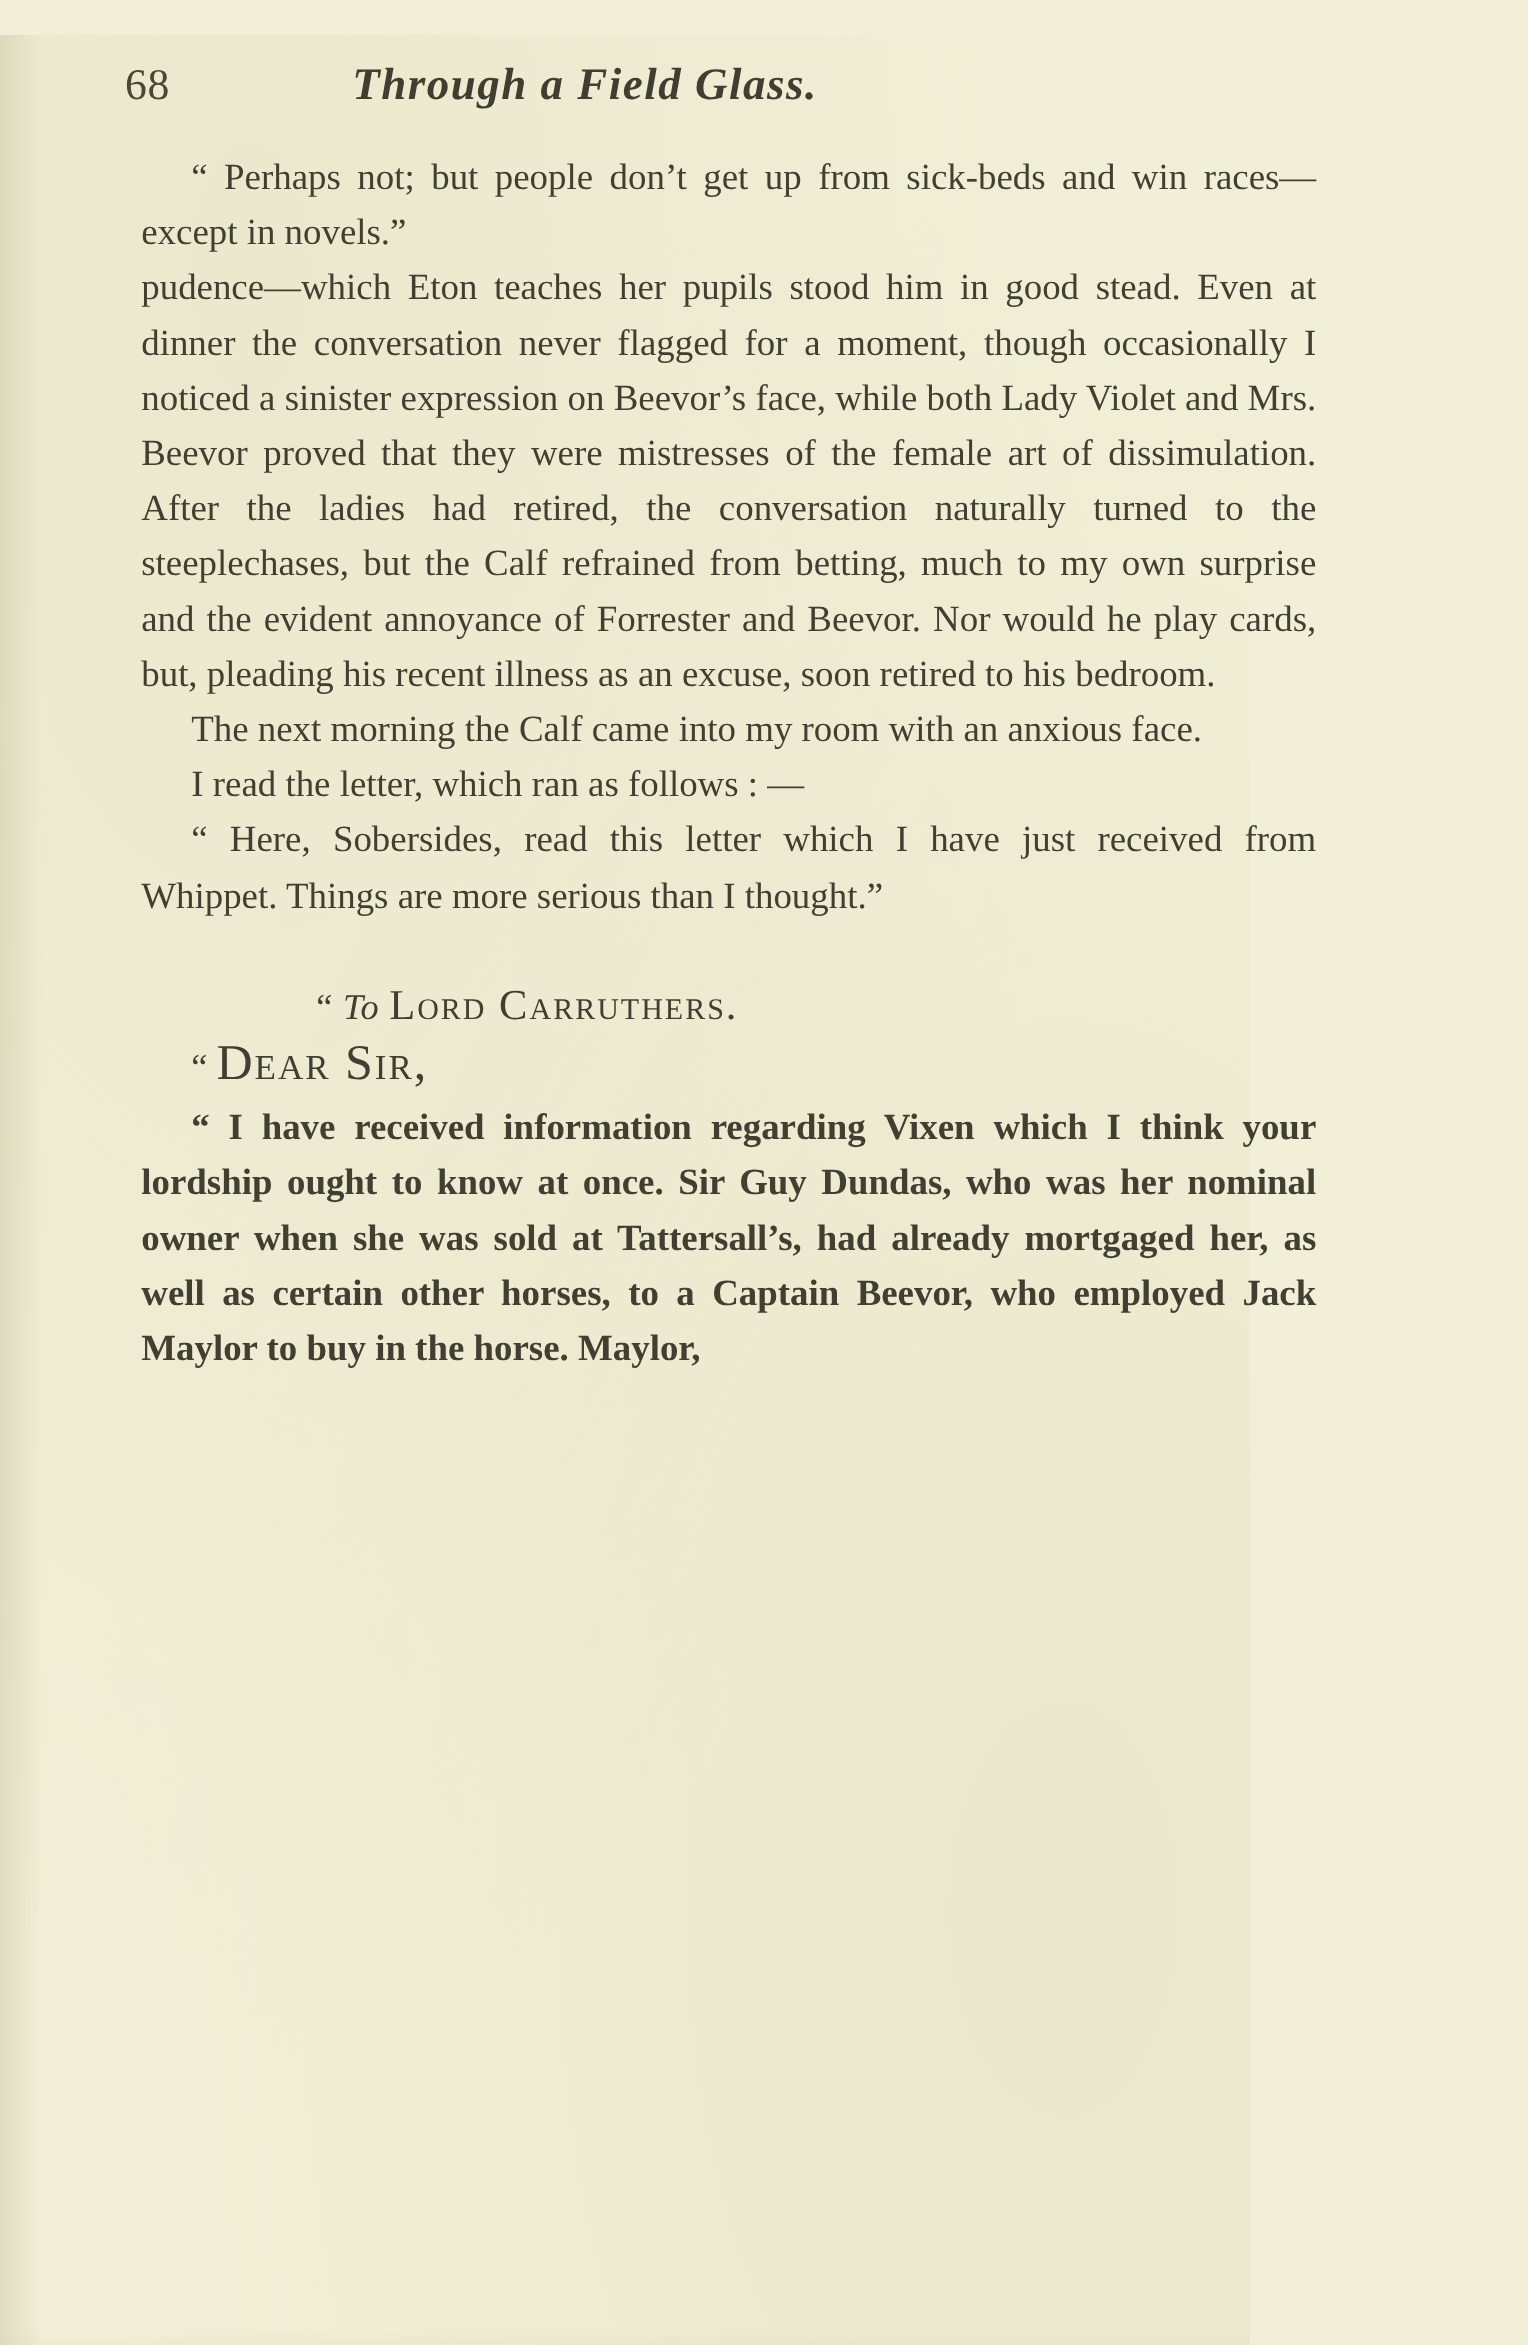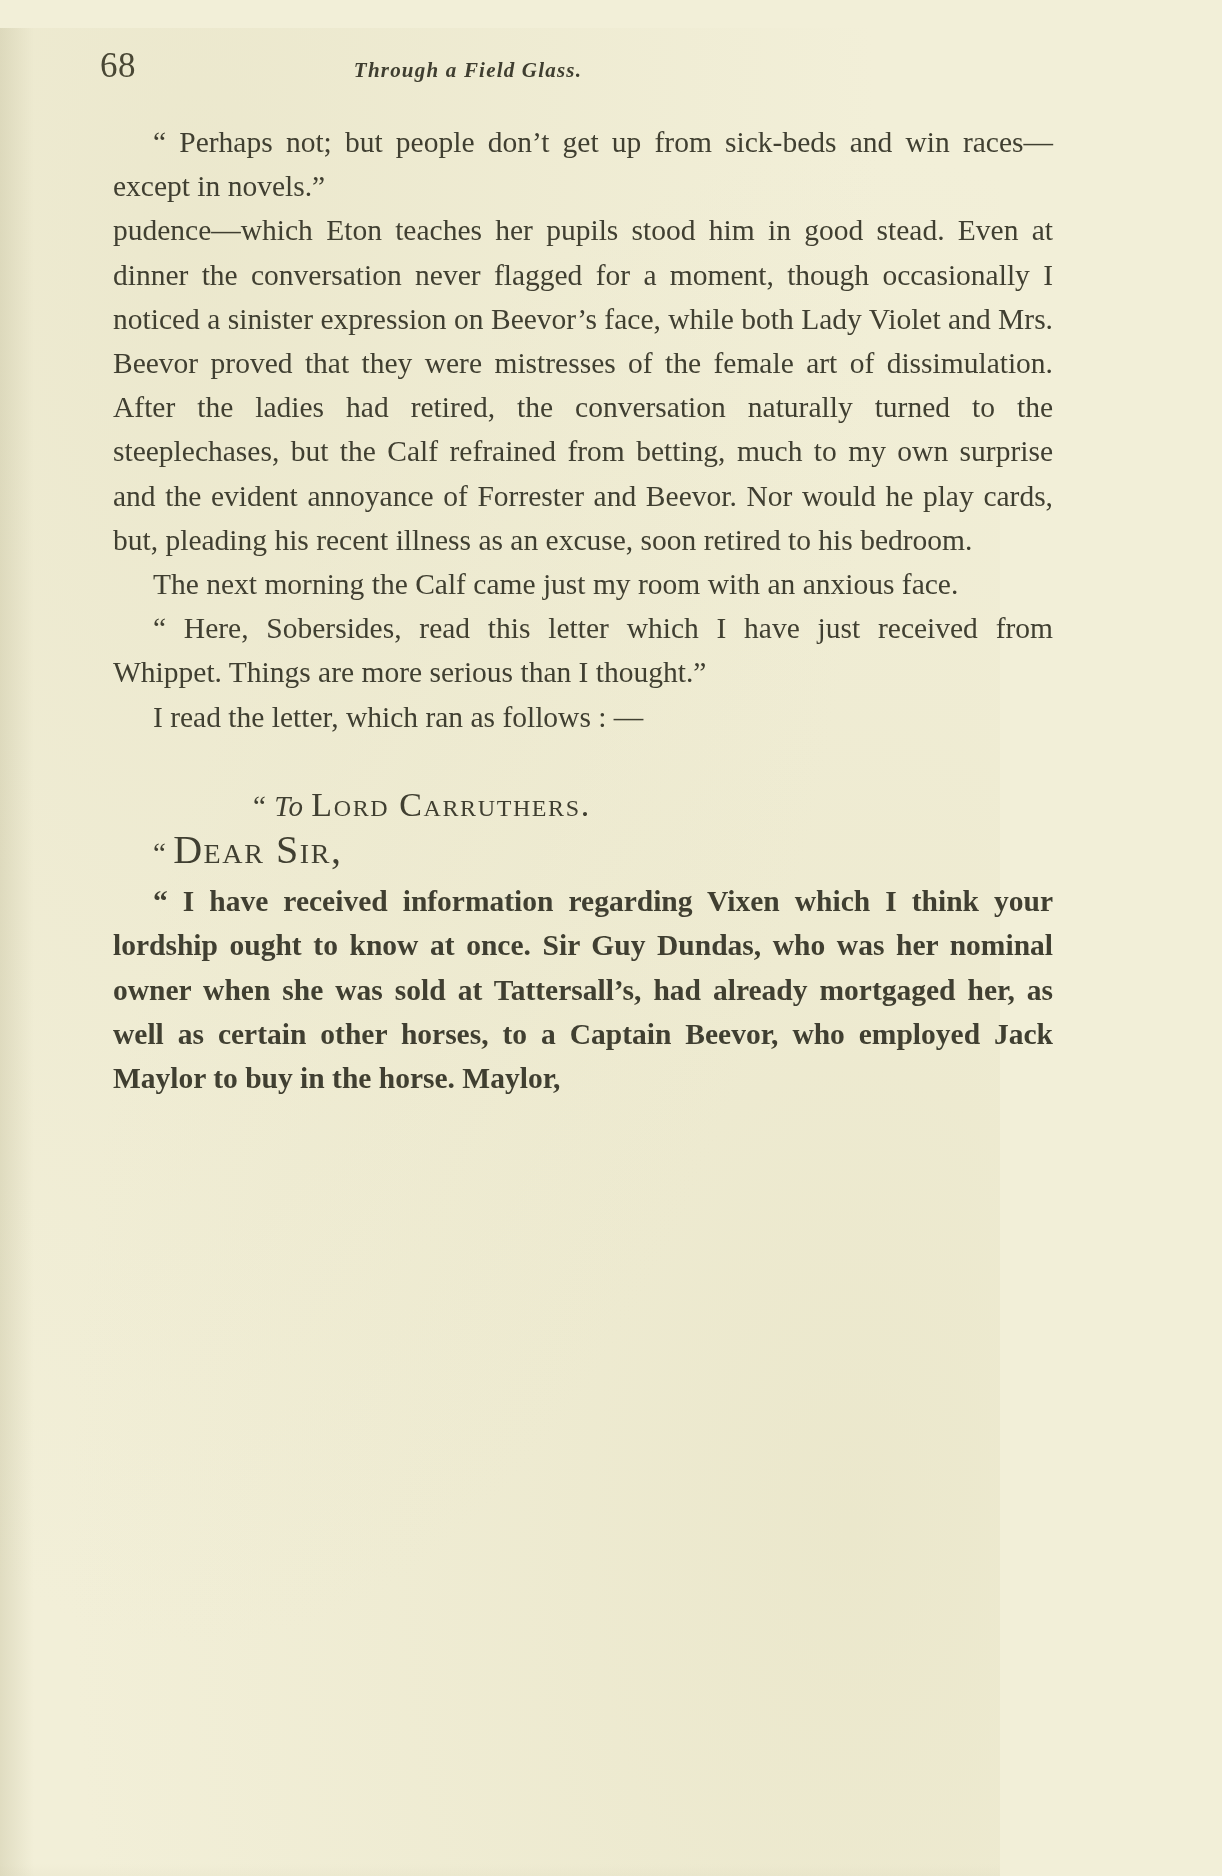--- a/index.html
+++ b/index.html
@@ -39,21 +39,21 @@
     font-size: 35px;
     letter-spacing: 0.5px;
     color: #494735;
     font-family: "Liberation Serif", serif;
   }
   .running-title {
     flex: 1;
     text-align: center;
     font-style: italic;
     font-weight: bold;
-    font-size: 21px;
+    font-size: 36px;
     letter-spacing: 1.2px;
     color: #3f3e30;
     padding-right: 80px;
   }
   .body-text {
     position: absolute;
     top: 92px;
     left: 113px;
     width: 940px;
     font-size: 29.5px;
@@ -140,25 +140,25 @@
     <div class="running-title">Through a Field Glass.</div>
   </div>
 
   <div class="body-text">
 
     <p>“ Perhaps not; but people don’t get up from sick-beds and win races—except in novels.”</p>
 
 
     <p class="noindent">pudence—which Eton teaches her pupils stood him in good stead.   Even at dinner the conversation never flagged for a moment, though occasionally I noticed a sinister expression on Beevor’s face, while both Lady Violet and Mrs. Beevor proved that they were mistresses of the female art of dissimulation.   After the ladies had retired, the conversation naturally turned to the steeplechases, but the Calf refrained from betting, much to my own surprise and the evident annoyance of Forrester and Beevor.   Nor would he play cards, but, pleading his recent illness as an excuse, soon retired to his bedroom.</p>
 
-    <p>The next morning the Calf came just my room with an anxious face.</p>
+    <p>The next morning the Calf came into my room with an anxious face.</p>
+
+    <p>I read the letter, which ran as follows : —</p>
 
     <p>“ Here, Sobersides, read this letter which I have just received from Whippet.   Things are more serious than I thought.”</p>
-
-    <p>I read the letter, which ran as follows : —</p>
 
     <div class="letter-block">
 
       <p class="letter-to"><span>“ </span><span class="it">To</span> <span class="sc">Lord Carruthers.</span></p>
 
       <p class="letter-salute"><span>“ </span><span class="sc">Dear Sir,</span></p>
 
       <div class="letter-body">
         <p>“ I have received information regarding Vixen which I think your lordship ought to know at once.   Sir Guy Dundas, who was her nominal owner when she was sold at Tattersall’s, had already mortgaged her, as well as certain other horses, to a Captain Beevor, who employed Jack Maylor to buy in the horse.   Maylor,</p>
       </div>

